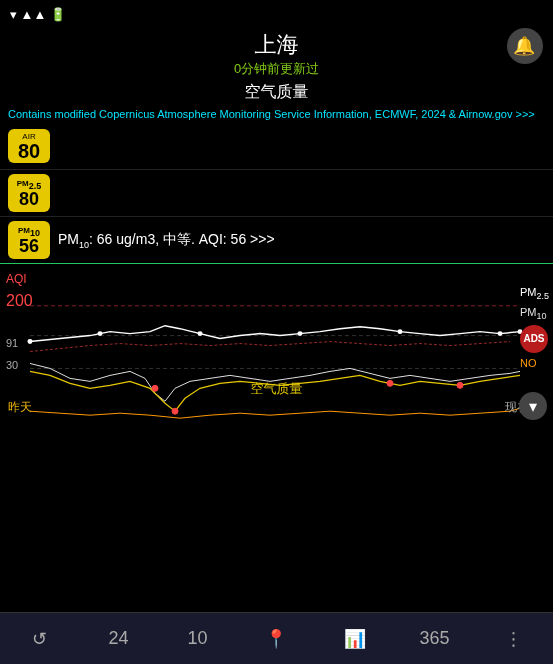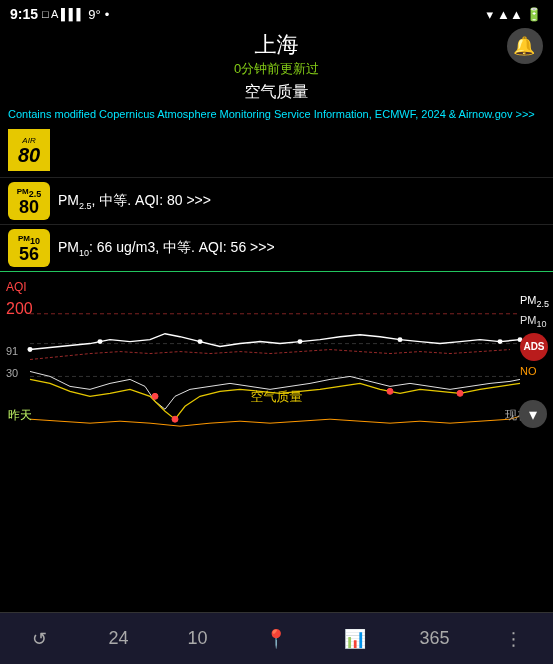--- a/index.html
+++ b/index.html
@@ -72,32 +72,31 @@
 
     
     #aqi-main {
       display: flex;
       align-items: flex-start;
       padding: 6px 8px;
       gap: 8px;
     }
     .aqi-badge {
       min-width: 42px;
-      height: 42px;
+      height: 34px;
       background: #e6c800;
-      border-radius: 0;
+      border-radius: 6px;
       display: flex;
       flex-direction: column;
       align-items: center;
       justify-content: center;
       color: #000;
       font-weight: bold;
       font-size: 10px;
       padding: 2px;
-      font-style: italic;
     }
     .aqi-badge .badge-label { font-size: 8px; font-weight: normal; }
     .aqi-badge .badge-num { font-size: 20px; font-weight: bold; line-height: 1; }
     #aqi-description {
       font-size: 12px;
       color: #fff;
       line-height: 1.4;
       flex: 1;
     }
 
@@ -198,21 +197,21 @@
       transform: translateX(-50%);
       bottom: 50px;
       font-size: 13px;
       color: #e6c800;
     }
     .chart-time-yesterday {
       position: absolute;
       left: 8px;
       bottom: 32px;
       font-size: 12px;
-      color: #bef264;
+      color: #eab308;
     }
     .chart-time-now {
       position: absolute;
       right: 24px;
       bottom: 32px;
       font-size: 12px;
       color: #aaa;
     }
     .chart-scroll-btn {
       position: absolute;
@@ -253,26 +252,20 @@
       min-width: 50px;
     }
     .nav-item.active { color: #00bfff; }
     .nav-icon { font-size: 18px; }
     sub { font-size: 9px; }
   </style>
 </head>
 <body>
 
 <div id="status-bar">
-  <div class="status-left">
-    <span class="status-time">9:15</span>
-    <span style="font-size:11px;">□ A ▌▌▌</span>
-    <span>9°</span>
-    <span>•</span>
-  </div>
   <div class="status-right">
     <span>▾</span>
     <span>▲▲</span>
     <span>🔋</span>
   </div>
 </div>
 
 <div id="header">
   <div id="city-name">上海</div>
   <div id="update-time">0分钟前更新过</div>
@@ -290,21 +283,20 @@
   </div>
 </div>
 
 <div id="pollutant-rows">
 
   <div class="pollutant-row">
     <div class="poll-badge" style="background:#e6c800;">
       <span class="pb-label">PM<sub>2.5</sub></span>
       <span class="pb-num">80</span>
     </div>
-    <div class="poll-text">PM<sub>2.5</sub>, 中等. AQI: 80 &gt;&gt;&gt;</div>
   </div>
 
   <div class="pollutant-row">
     <div class="poll-badge" style="background:#e6c800;">
       <span class="pb-label">PM<sub>10</sub></span>
       <span class="pb-num">56</span>
     </div>
     <div class="poll-text">PM<sub>10</sub>: 66 ug/m3, 中等. AQI: 56 &gt;&gt;&gt;</div>
   </div>
 

